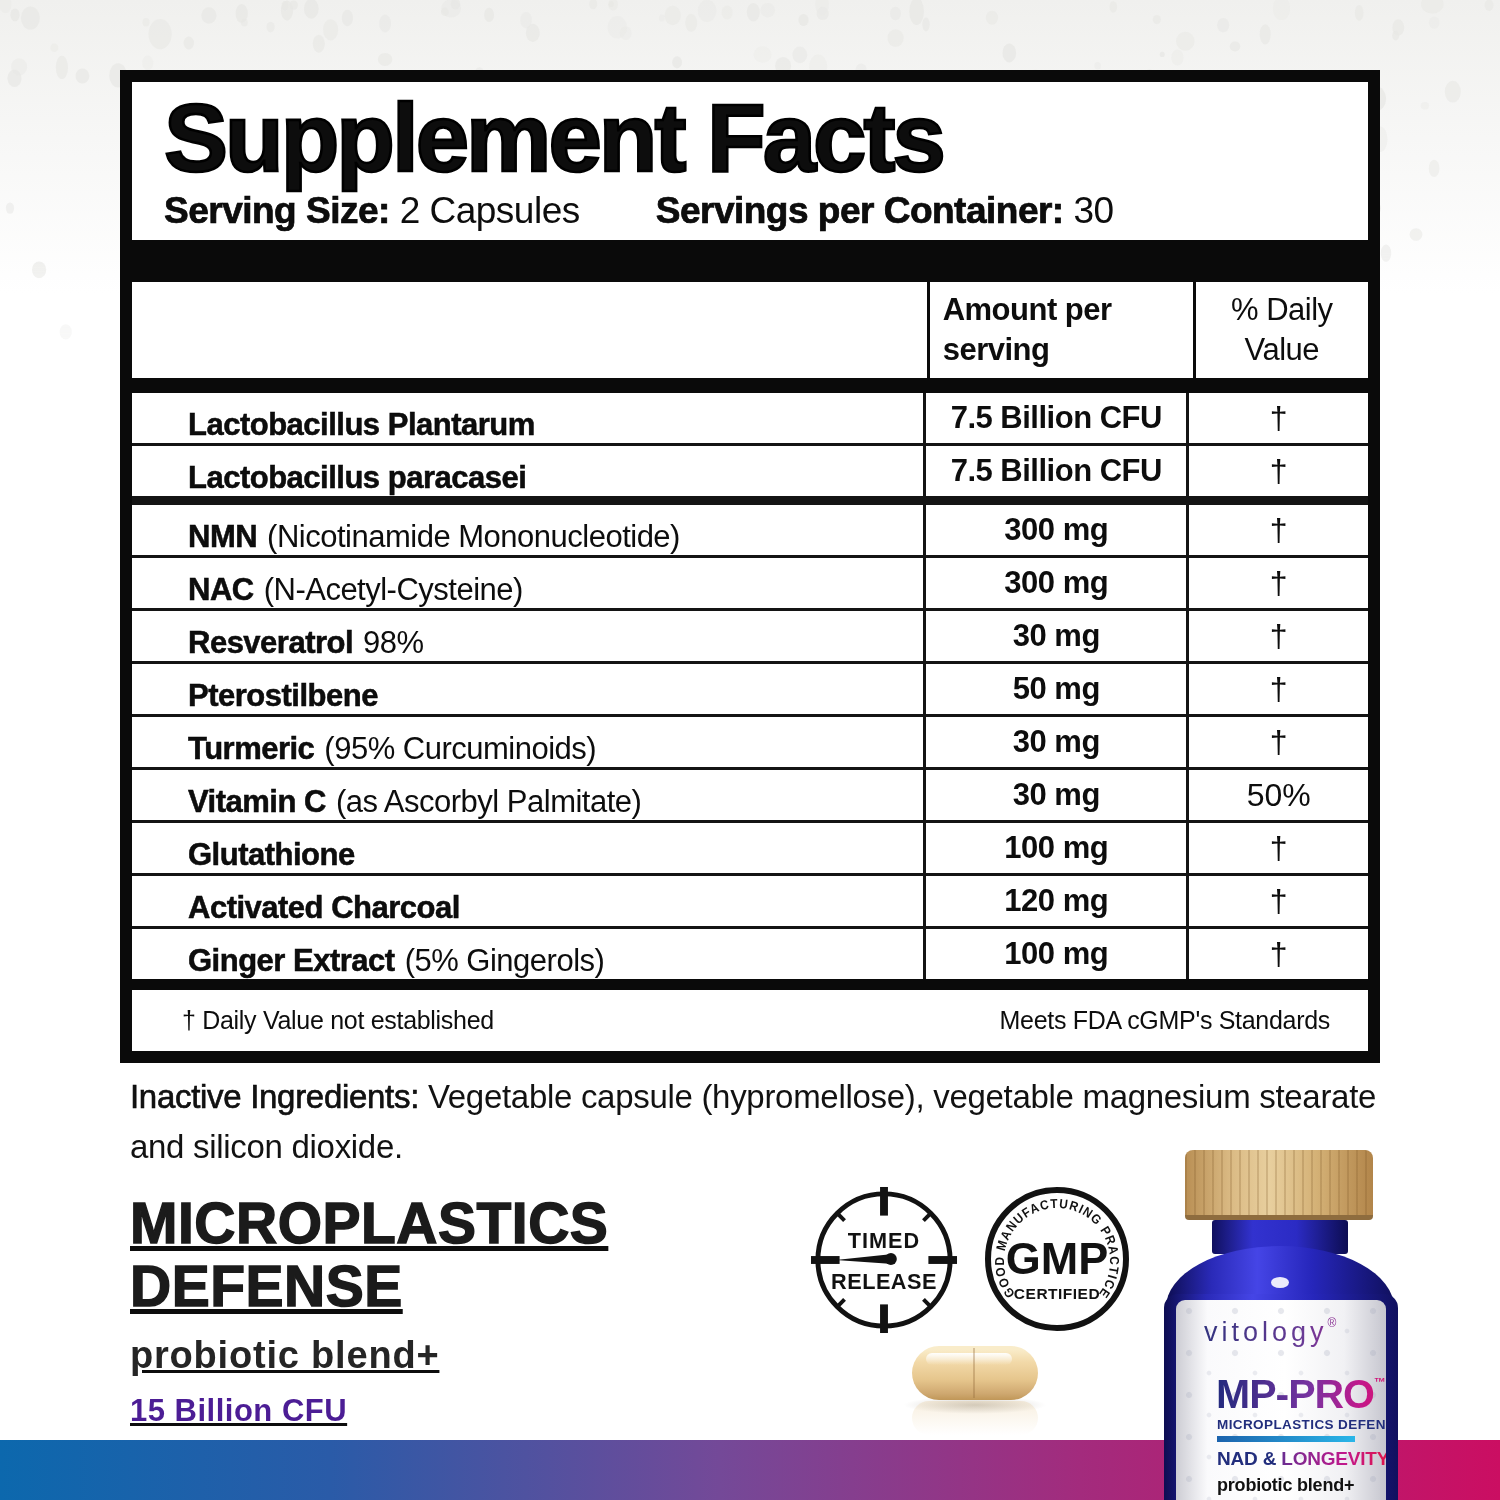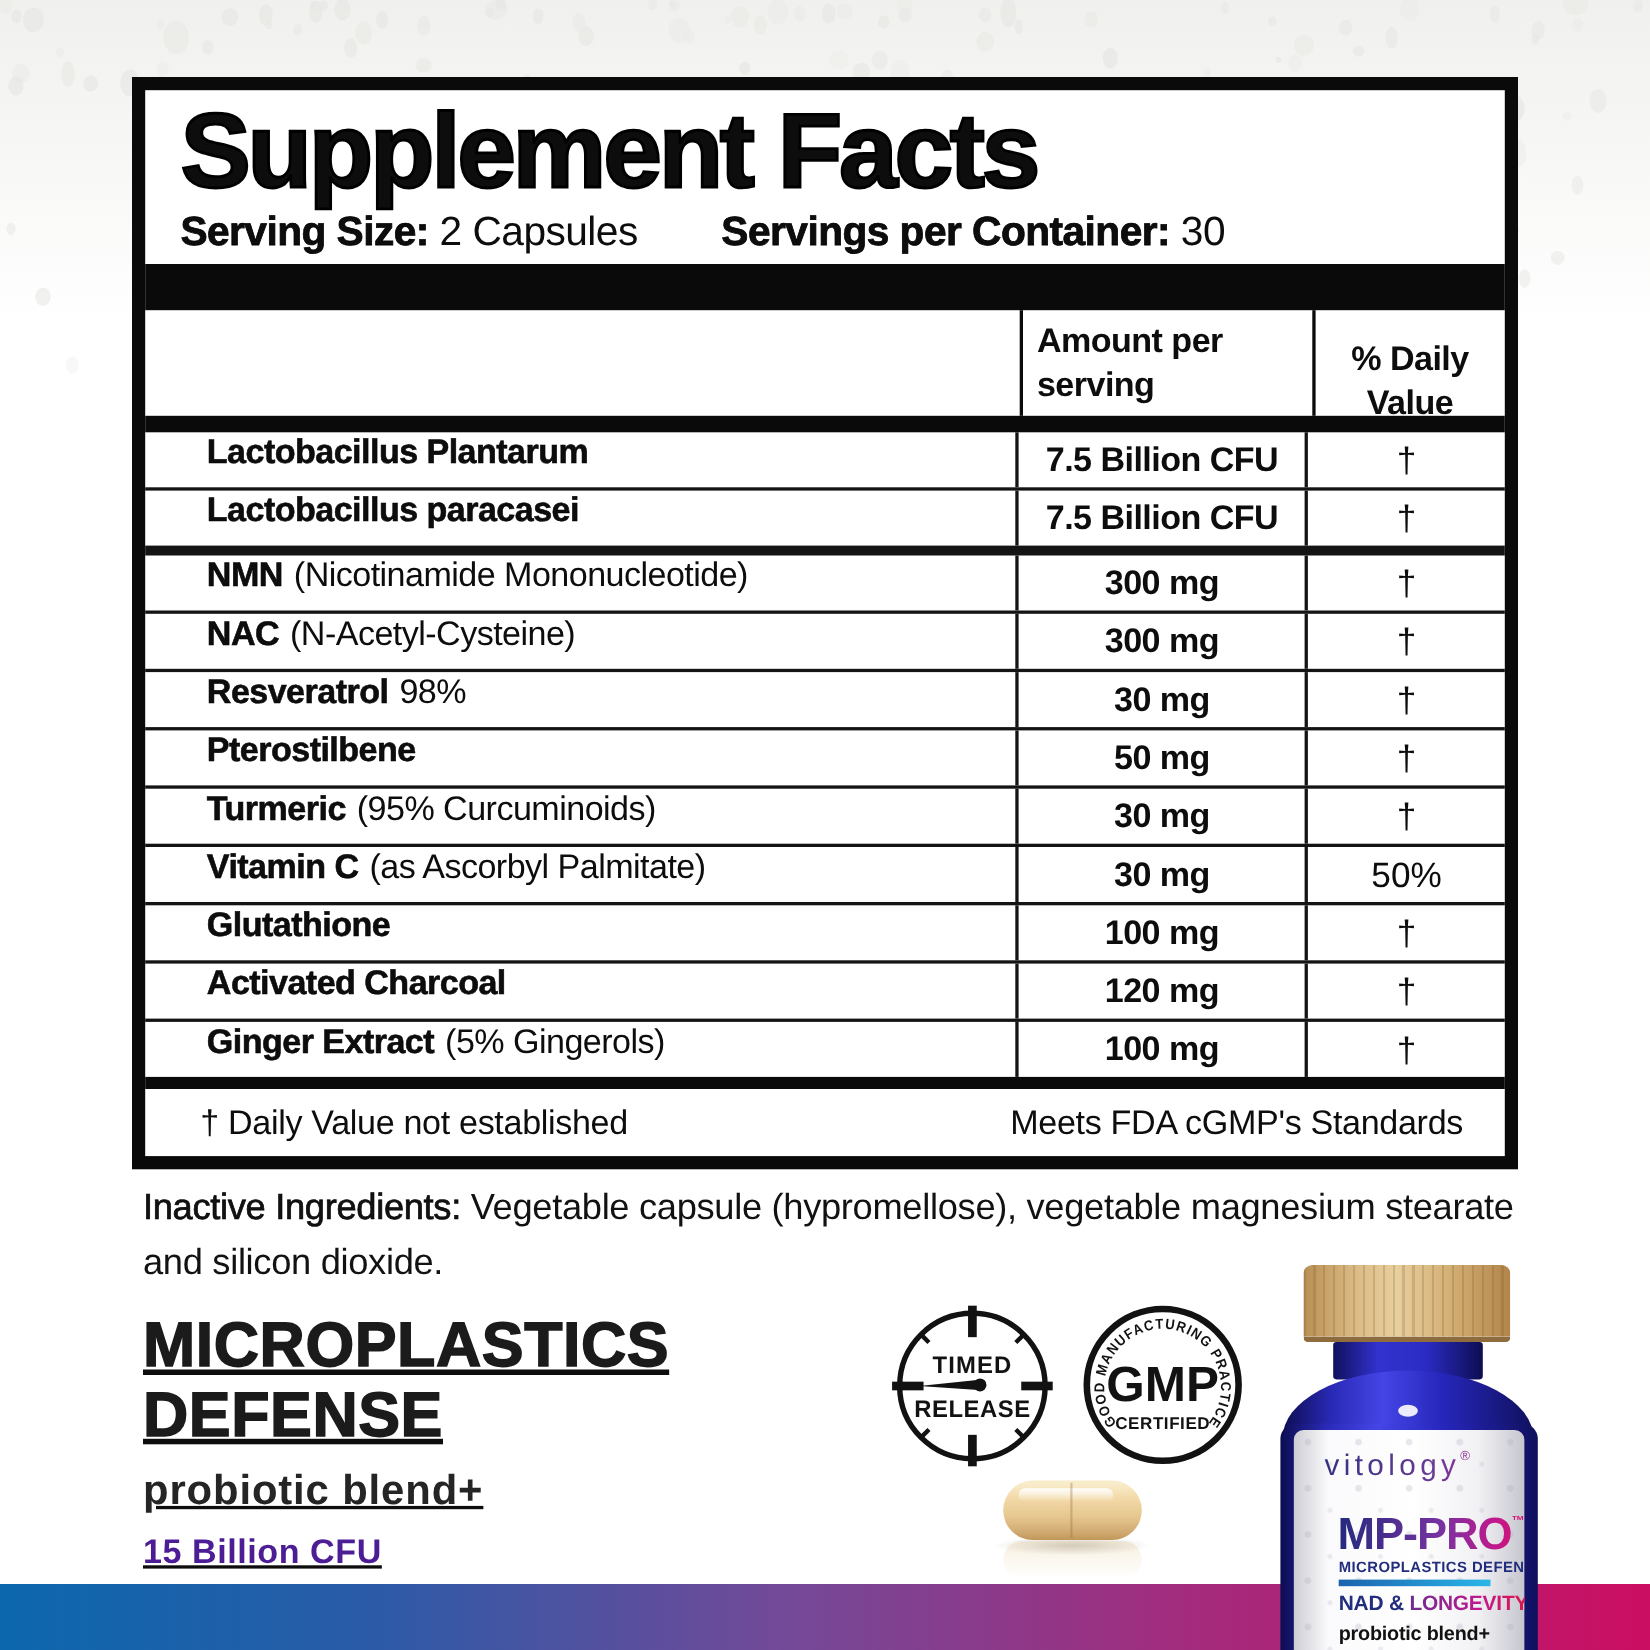--- a/index.html
+++ b/index.html
@@ -22,35 +22,35 @@
   .sf-serving .b{font-weight:bold;-webkit-text-stroke:0.7px #000;}
   .bar{background:#0a0a0a;flex:none;}
   .bar-a{height:42px;}
   .bar-b{height:15px;}
   .bar-c{height:11px;}
   .cols{display:flex;height:96px;flex:none;gap:32px;}
   .c-name{width:805px;box-sizing:border-box;}
   .c-amt{width:246px;box-sizing:border-box;border-left:3px solid #0a0a0a;
          font-weight:bold;font-size:31px;line-height:1.28;padding:8px 0 0 13px;letter-spacing:-0.5px;}
   .c-dv{width:185px;box-sizing:border-box;border-left:3px solid #0a0a0a;
-         font-weight:bold;font-size:31px;line-height:1.28;padding-top:24px;text-align:center;letter-spacing:-0.5px;}
+         font-weight:normal;font-size:31px;line-height:1.28;padding-top:8px;text-align:center;letter-spacing:-0.5px;}
   #sf-rows{flex:none;}
   #sf-rows .row{display:flex;height:50px;border-bottom:3px solid #141414;}
   #sf-rows .row.thick{border-bottom-width:9px;}
   #sf-rows .row:last-child{border-bottom:none;}
-  .cell-name{width:805px;box-sizing:border-box;padding-left:56px;display:flex;align-items:flex-start;
+  .cell-name{width:805px;box-sizing:border-box;padding-left:56px;display:flex;align-items:flex-end;
          font-size:31px;letter-spacing:-0.5px;white-space:nowrap;}
   .cell-name .nm{font-weight:bold;-webkit-text-stroke:0.5px #000;}
   .cell-name .dt{margin-left:10px;font-weight:normal;}
   .cell-amt{width:268px;box-sizing:border-box;border-left:3px solid #141414;
          display:flex;align-items:center;justify-content:center;font-size:31px;letter-spacing:-0.5px;font-weight:bold;}
   .cell-dv{width:185px;box-sizing:border-box;border-left:3px solid #141414;
          display:flex;align-items:center;justify-content:center;font-size:32px;}
   .sf-foot{flex:1;display:flex;align-items:center;justify-content:space-between;
-         font-size:31px;padding:0 38px 0 50px;letter-spacing:-0.3px;}
+         font-size:25px;padding:0 38px 0 50px;letter-spacing:-0.3px;}
 
   
   .inactive{position:absolute;left:130px;top:1072px;width:1268px;margin:0;
          font-size:33px;line-height:1.5;letter-spacing:-0.3px;color:#121212;}
   .inactive .lbl{font-weight:normal;-webkit-text-stroke:0.6px #000;}
 
   
   .brand-block{position:absolute;left:130px;top:1192px;text-decoration:underline;}
   .mp-title{font-size:57px;line-height:63px;font-weight:bold;letter-spacing:0.5px;
          color:#1b1b1b;-webkit-text-stroke:1.4px #1b1b1b;}

